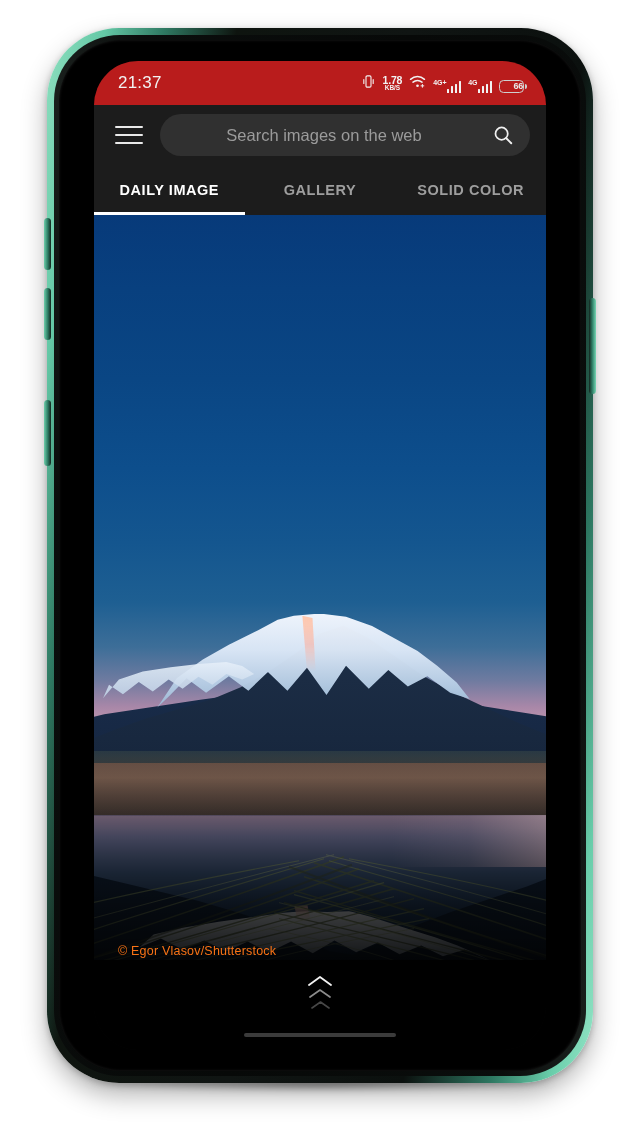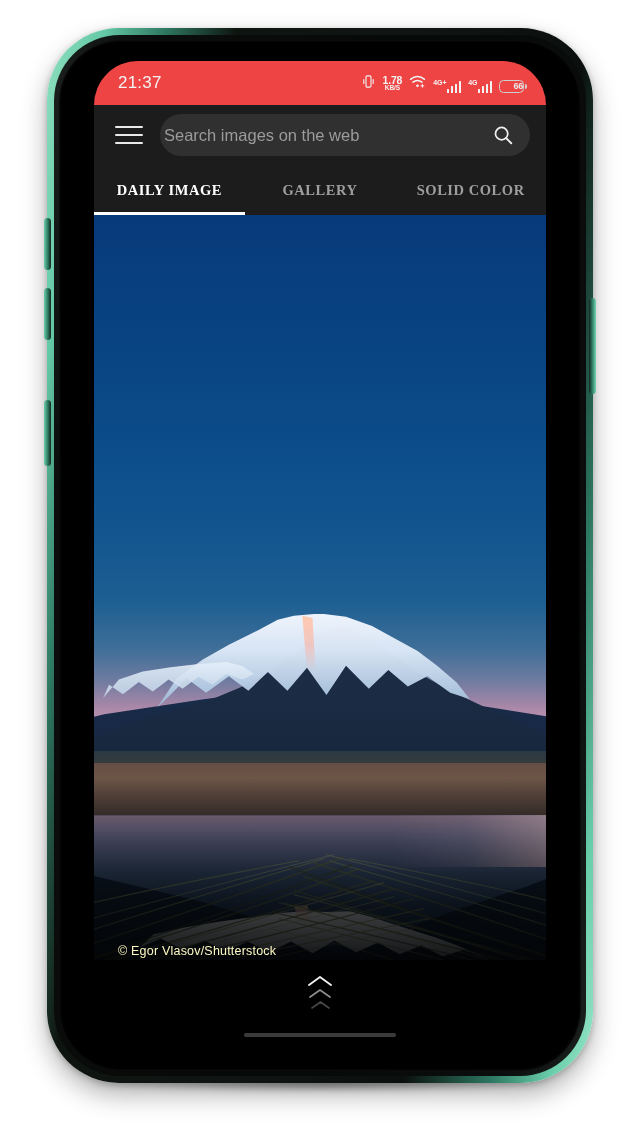--- a/index.html
+++ b/index.html
@@ -40,21 +40,21 @@
     background:linear-gradient(90deg,#14241e,#2c7a62 45%,#76d6b4); }
 
   
   .screen{
     position:absolute; left:94px; top:61px; width:452px; height:989px;
     border-radius:44px; overflow:hidden; background:#0b0b0b; z-index:4;
   }
 
   
   .statusbar{
-    position:relative; height:44px; background:#ef4444; color:#efefef;
+    position:relative; height:44px; background:#b91c1c; color:#efefef;
     display:flex; align-items:center; justify-content:space-between;
     padding:0 22px 0 24px;
   }
   .clock{ font-size:17px; letter-spacing:.2px; color:#f2f2f2; }
   .sys-icons{ display:flex; align-items:flex-end; gap:7px; }
   .ic{ display:block; }
   .net-speed{ display:flex; flex-direction:column; align-items:center; line-height:1;
               color:#f2f2f2; transform:translateY(-1px); }
   .net-speed .v{ font-size:10.5px; font-weight:bold; letter-spacing:-.2px; }
   .net-speed .u{ font-size:6.5px; font-weight:bold; letter-spacing:-.1px; }
@@ -72,25 +72,25 @@
 
   
   .appbar{ height:60px; background:#1c1c1c; display:flex; align-items:center; padding:0 16px 0 18px; gap:14px; }
   .hamburger{ width:34px; height:34px; display:flex; flex-direction:column;
               justify-content:center; gap:5.5px; padding:0 3px; cursor:pointer; }
   .hamburger i{ display:block; height:2.6px; background:#e9e9e9; border-radius:2px; }
   .searchbar{
     flex:1; height:42px; background:#303030; border-radius:21px;
     display:flex; align-items:center; padding:0 16px 0 4px; gap:8px;
   }
-  .search-ph{ flex:1; color:#9b9b9b; font-size:16.5px; }
+  .search-ph{ flex:1; text-align:center; color:#9b9b9b; font-size:16.5px; }
   .search-ico{ width:22px; height:22px; flex:0 0 auto; }
 
   
-  .tabs{ height:50px; background:#1c1c1c; display:flex; align-items:stretch; position:relative;font-family:Liberation Serif, serif; }
+  .tabs{ height:50px; background:#1c1c1c; display:flex; align-items:stretch; position:relative; }
   .tab{ flex:1; display:flex; align-items:center; justify-content:center;
         font-size:14.5px; font-weight:bold; letter-spacing:.55px; color:#9e9e9e; cursor:pointer; }
   .tab.active{ color:#ffffff; }
   .tab-indicator{ position:absolute; bottom:0; left:0; width:33.333%; height:3px;
                   background:#ffffff; }
 
   
   .imgwrap{ position:relative; width:100%; height:835px; background:#000; overflow:hidden; }
   .photo{ position:absolute; left:0; top:0; width:100%; height:745px; overflow:hidden; }
 
@@ -165,21 +165,21 @@
   .reeds{ position:absolute; left:0; bottom:0; width:100%; height:30%; overflow:hidden; }
   .reeds svg{ position:absolute; left:0; bottom:0; width:100%; height:100%; }
 
   
   .fade{ position:absolute; left:0; bottom:0; width:100%; height:300px;
     background:linear-gradient(180deg, rgba(0,0,0,0) 0%, rgba(0,0,0,.30) 26%,
                rgba(0,0,0,.72) 52%, rgba(0,0,0,.93) 74%, #000 100%); }
   .caption{ position:absolute; left:24px; right:18px; bottom:92px; }
   .cap-title{ color:#fff; font-size:28px; line-height:1.32; font-weight:normal;
               letter-spacing:.5px; text-shadow:0 1px 4px rgba(0,0,0,.6); }
-  .cap-credit{ margin-top:10px; color:#fef9c3; font-size:12.5px; letter-spacing:.2px; }
+  .cap-credit{ margin-top:10px; color:#f97316; font-size:12.5px; letter-spacing:.2px; }
 
   .chev{ position:absolute; left:0; right:0; bottom:40px; display:flex;
          flex-direction:column; align-items:center; gap:1px; cursor:pointer; }
   .chev svg{ display:block; }
   .chev .c1{ opacity:.95 } .chev .c2{ opacity:.55 } .chev .c3{ opacity:.28 }
 
   .homebar{ position:absolute; left:50%; transform:translateX(-50%); bottom:13px;
             width:152px; height:4px; border-radius:3px; background:#3b3b3b; }
 </style>
 </head>

